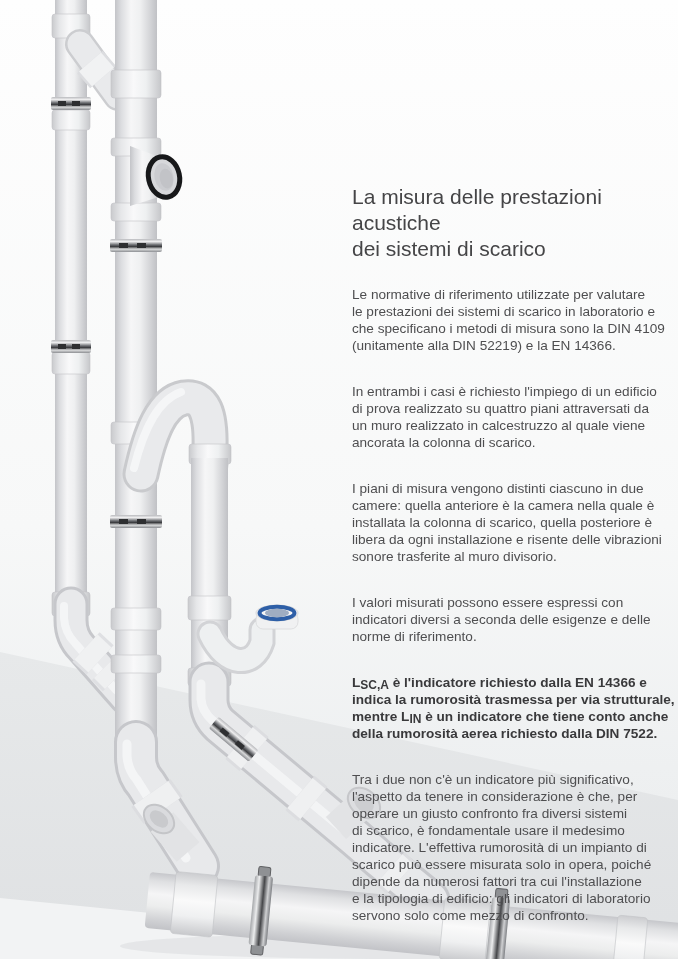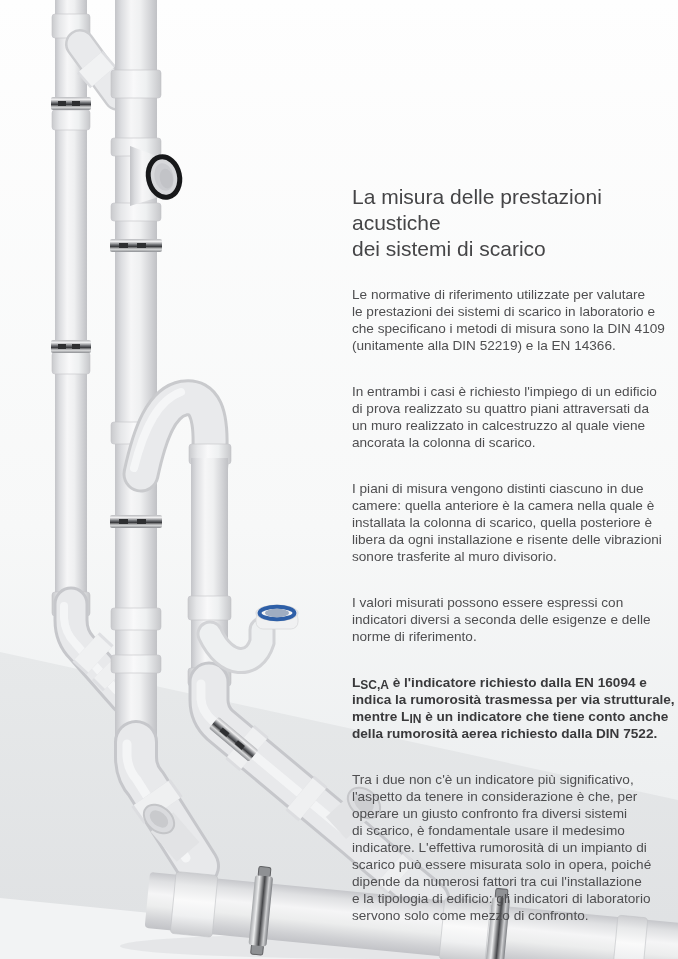--- a/index.html
+++ b/index.html
@@ -255,21 +255,21 @@
 un muro realizzato in calcestruzzo al quale viene
 ancorata la colonna di scarico.</p>
     <p>I piani di misura vengono distinti ciascuno in due
 camere: quella anteriore è la camera nella quale è
 installata la colonna di scarico, quella posteriore è
 libera da ogni installazione e risente delle vibrazioni
 sonore trasferite al muro divisorio.</p>
     <p>I valori misurati possono essere espressi con
 indicatori diversi a seconda delle esigenze e delle
 norme di riferimento.</p>
-    <p class="highlight"><span>L</span><sub>SC,A</sub><span> è l'indicatore richiesto dalla EN 16094 e
+    <p class="highlight"><span>L</span><sub>SC,A</sub><span> è l'indicatore richiesto dalla EN 14366 e
 indica la rumorosità trasmessa per via strutturale,
 mentre L</span><sub>IN</sub><span> è un indicatore che tiene conto anche
 della rumorosità aerea richiesto dalla DIN 7522.</span></p>
     <p>Tra i due non c'è un indicatore più significativo,
 l'aspetto da tenere in considerazione è che, per
 operare un giusto confronto fra diversi sistemi
 di scarico, è fondamentale usare il medesimo
 indicatore. L'effettiva rumorosità di un impianto di
 scarico può essere misurata solo in opera, poiché
 dipende da numerosi fattori tra cui l'installazione

